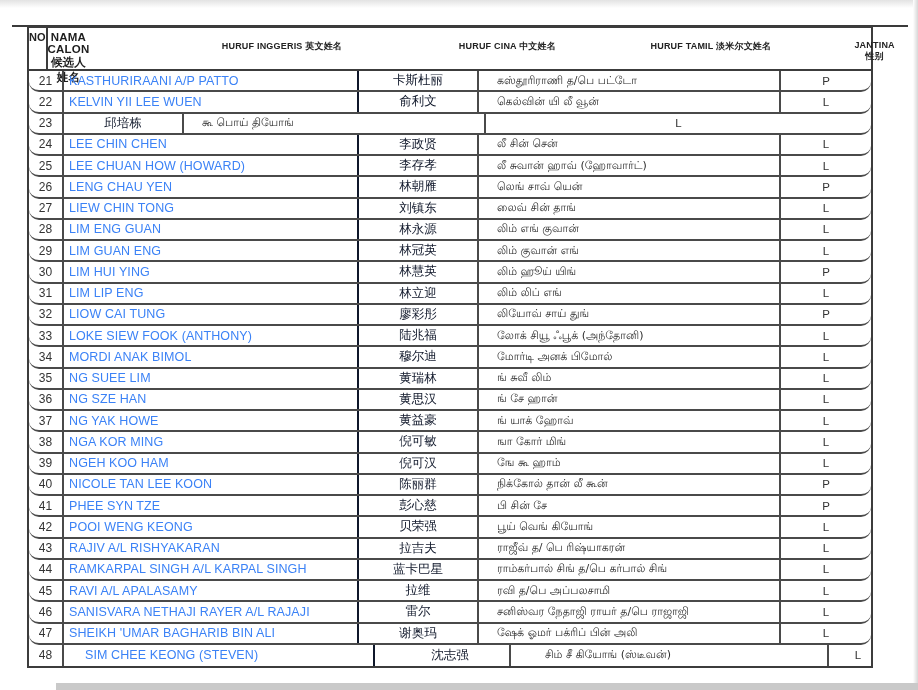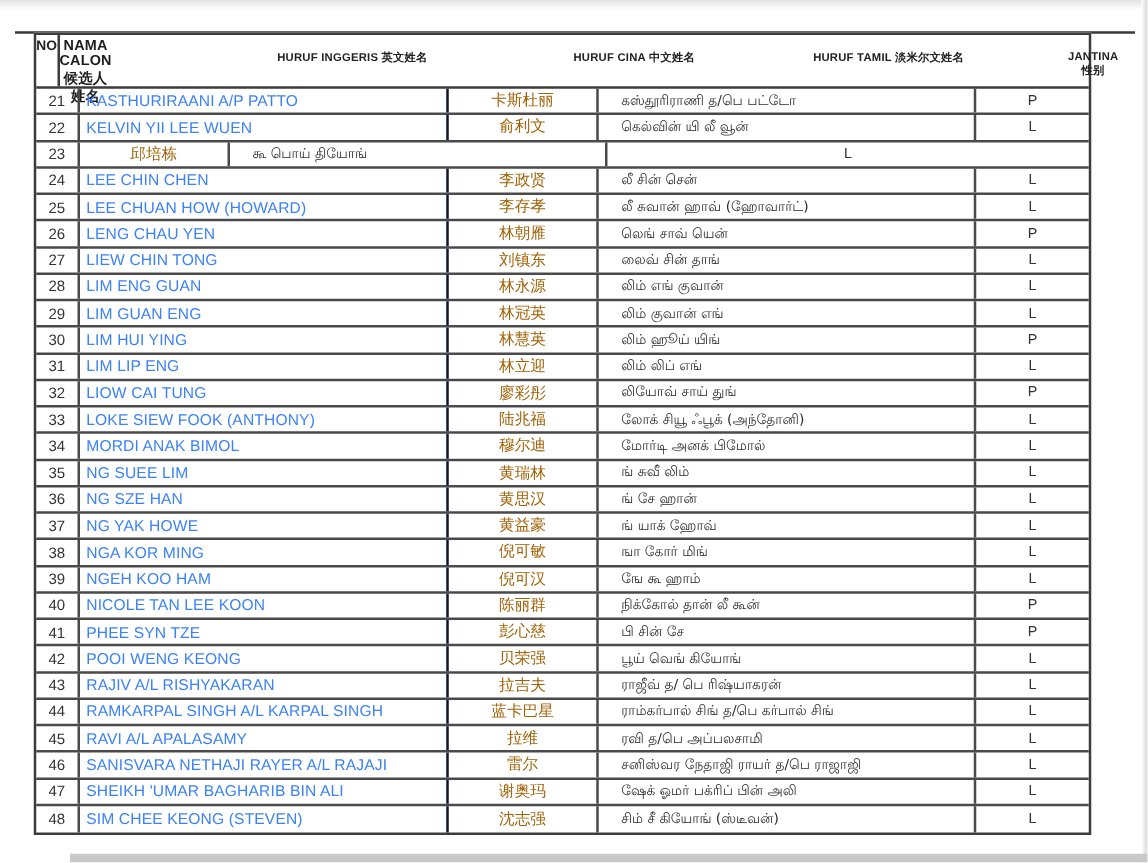--- a/index.html
+++ b/index.html
@@ -52,35 +52,35 @@
   .th-sub > div {
     font-weight: bold; font-size: 9px; text-align: center; color: #222;
     letter-spacing: .2px;
   }
   .sub-en { width: 331px; }
   .sub-cn { width: 120px; }
   .sub-ta { width: 287px; }
   .sub-g  { flex: 1; }
 
   .tbody {}
-  .row { display: flex; height: 21.25px; border-bottom: 2px solid #4a4a4a; }
-  .row:last-child { border-bottom: none; }
+  .row { display: flex; height: 21.25px; border-bottom: 2px solid #4a4a4a; border-radius: 10px; }
+  .row:last-child { border-bottom: none; gap: 16px; }
   .cell { overflow: hidden; white-space: nowrap; display: flex; align-items: center; }
   .c-no {
     width: 35px; border-right: 2px solid #4a4a4a;
     justify-content: center; font-size: 12px; color: #333;
   }
   .c-en {
     width: 295px; border-right: 2px solid #0f172a;
     padding-left: 5px; font-size: 12.5px; color: #3b82f6; letter-spacing: .1px;
   }
   .c-cn {
     width: 120px; border-right: 2px solid #4a4a4a;
     justify-content: center; font-size: 12.5px;
-    font-family: "DejaVu Serif", "Liberation Serif", serif; color: #a16207;
+    font-family: "DejaVu Serif", "Liberation Serif", serif; color: #0f172a;
   }
   .c-ta {
     width: 287px; border-right: 2px solid #4a4a4a;
     padding-left: 3px; font-size: 11px; color: #2b2b2b;
     font-family: "DejaVu Sans", "Liberation Sans", sans-serif;
     margin-left: 15px;
   }
   .c-g { flex: 1; justify-content: center; font-size: 11.5px; color: #333; }
 </style>
 </head>

